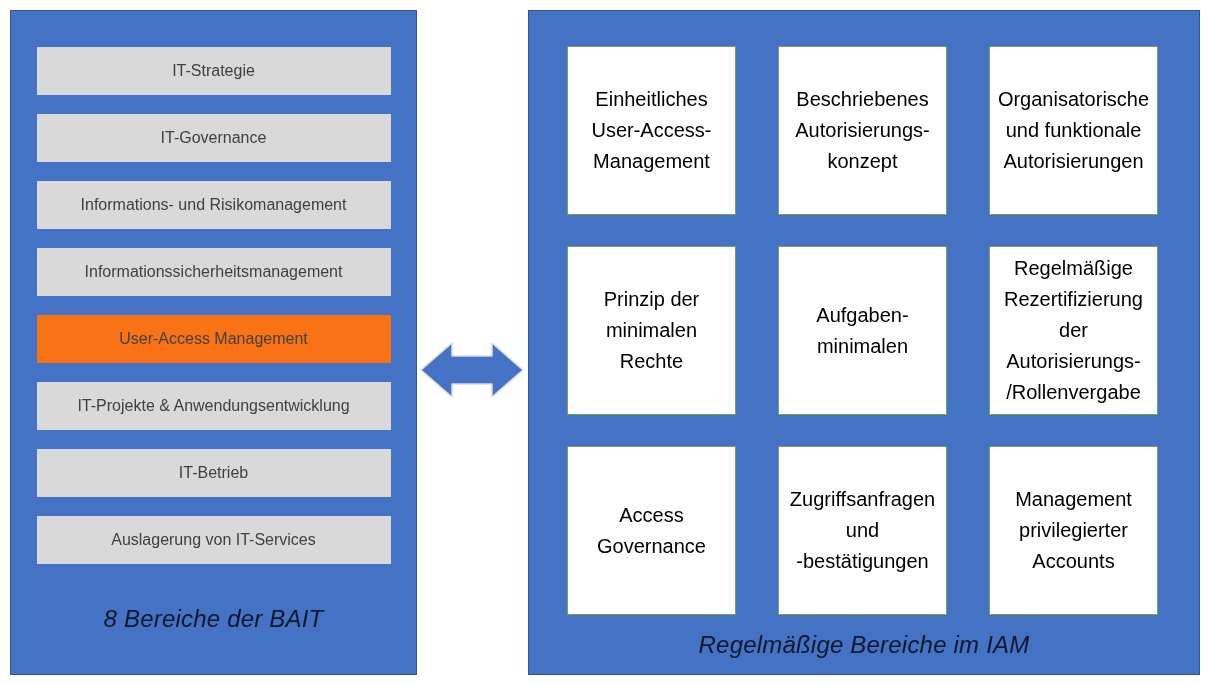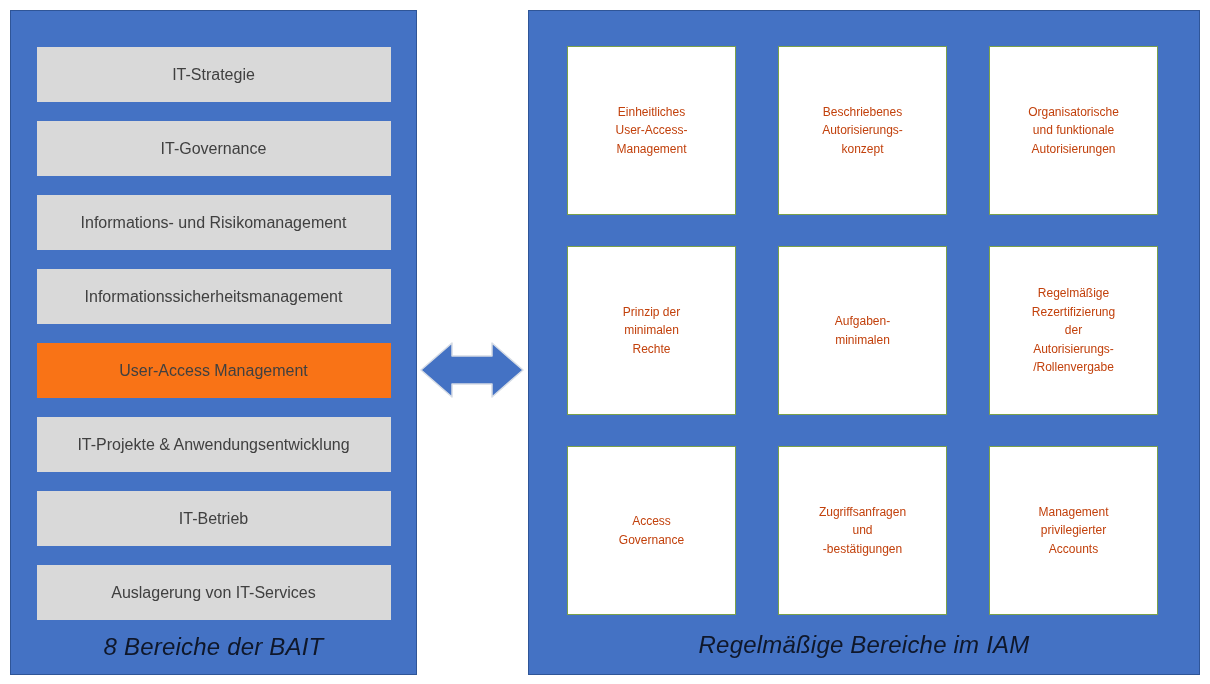--- a/index.html
+++ b/index.html
@@ -32,21 +32,21 @@
     width: 672px;
   }
   .bait-list {
     display: flex;
     flex-direction: column;
     gap: 19px;
     align-items: center;
   }
   .bait-box {
     width: 354px;
-    height: 55px;
+    height: 48px;
     background: #D9D9D9;
     color: #404040;
     font-size: 16px;
     display: flex;
     align-items: center;
     justify-content: center;
     text-align: center;
   }
   .bait-box.highlight {
     background: #f97316;
@@ -66,22 +66,22 @@
     grid-template-columns: repeat(3, 169px);
     grid-auto-rows: 169px;
     column-gap: 42px;
     row-gap: 31px;
     padding: 35px 45px 0 38px;
   }
   .iam-cell {
     background: #FFFFFF;
     border: 1px solid #7BA14B;
     box-sizing: border-box;
-    color: #c2410c;
-    font-size: 12px;
+    color: #000000;
+    font-size: 20px;
     line-height: 1.55;
     display: flex;
     align-items: center;
     justify-content: center;
     text-align: center;
     white-space: pre-line;
   }
   .connector {
     position: absolute;
     left: 420px;

